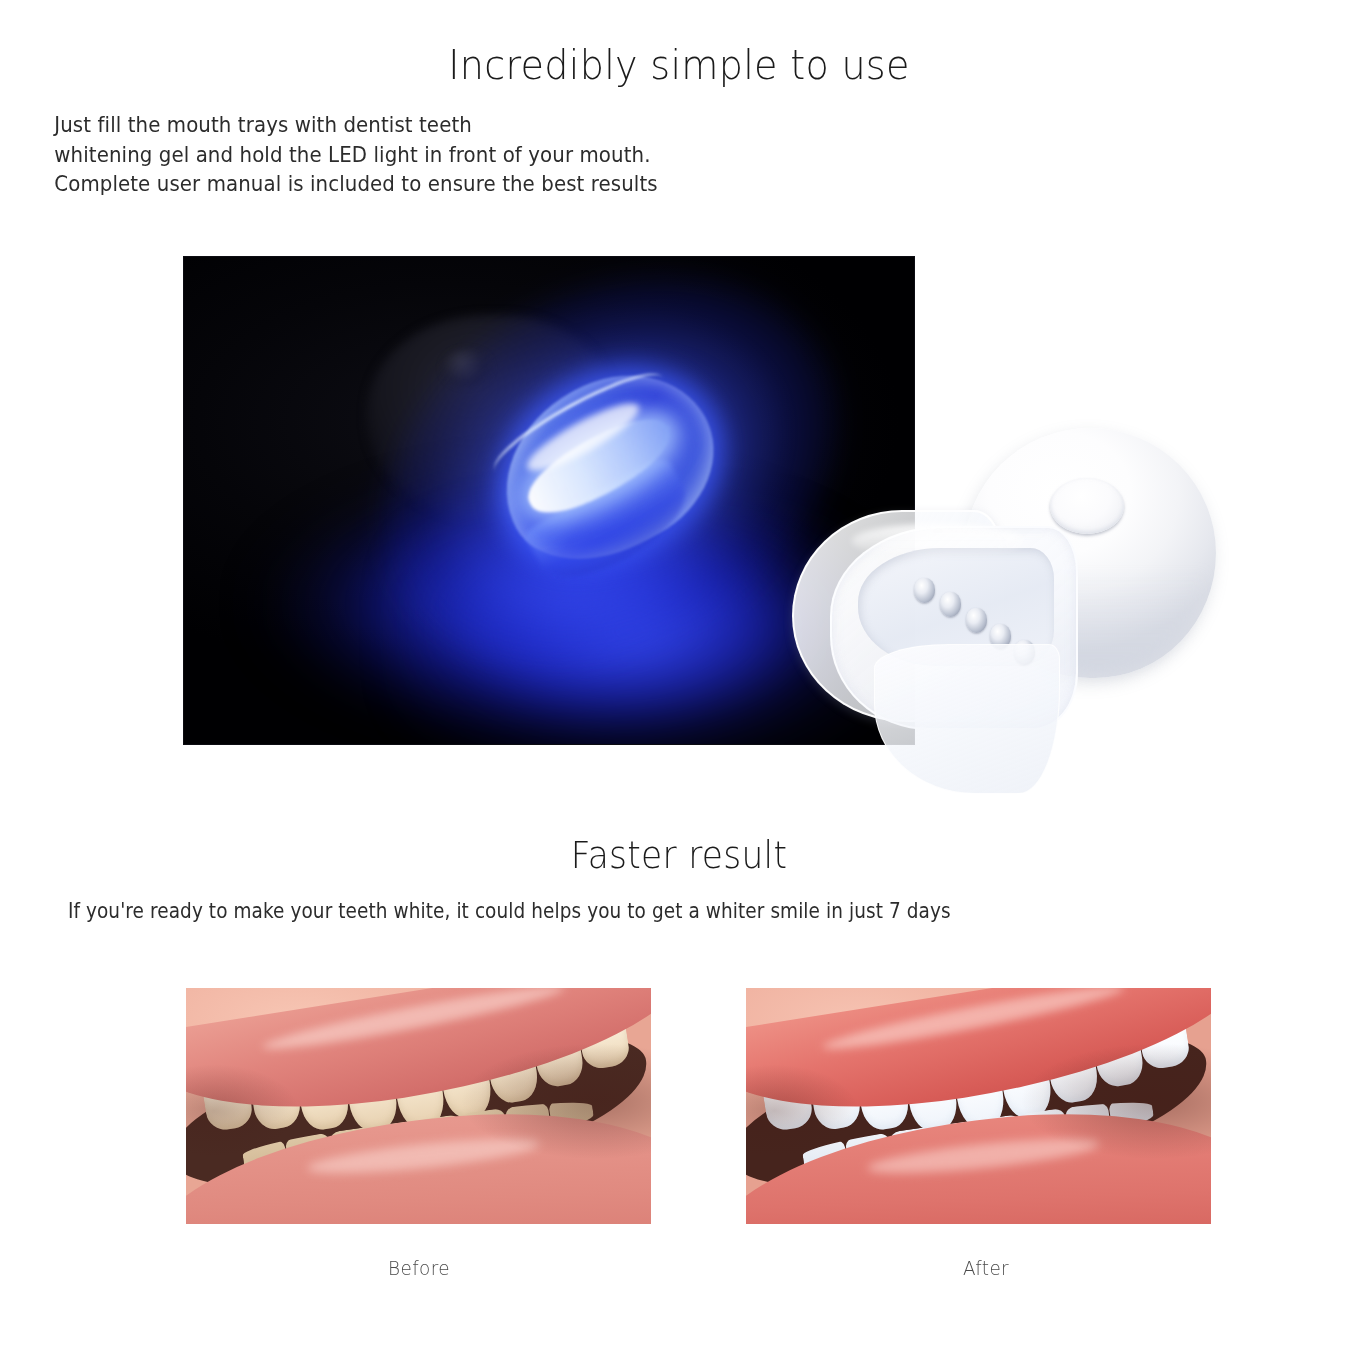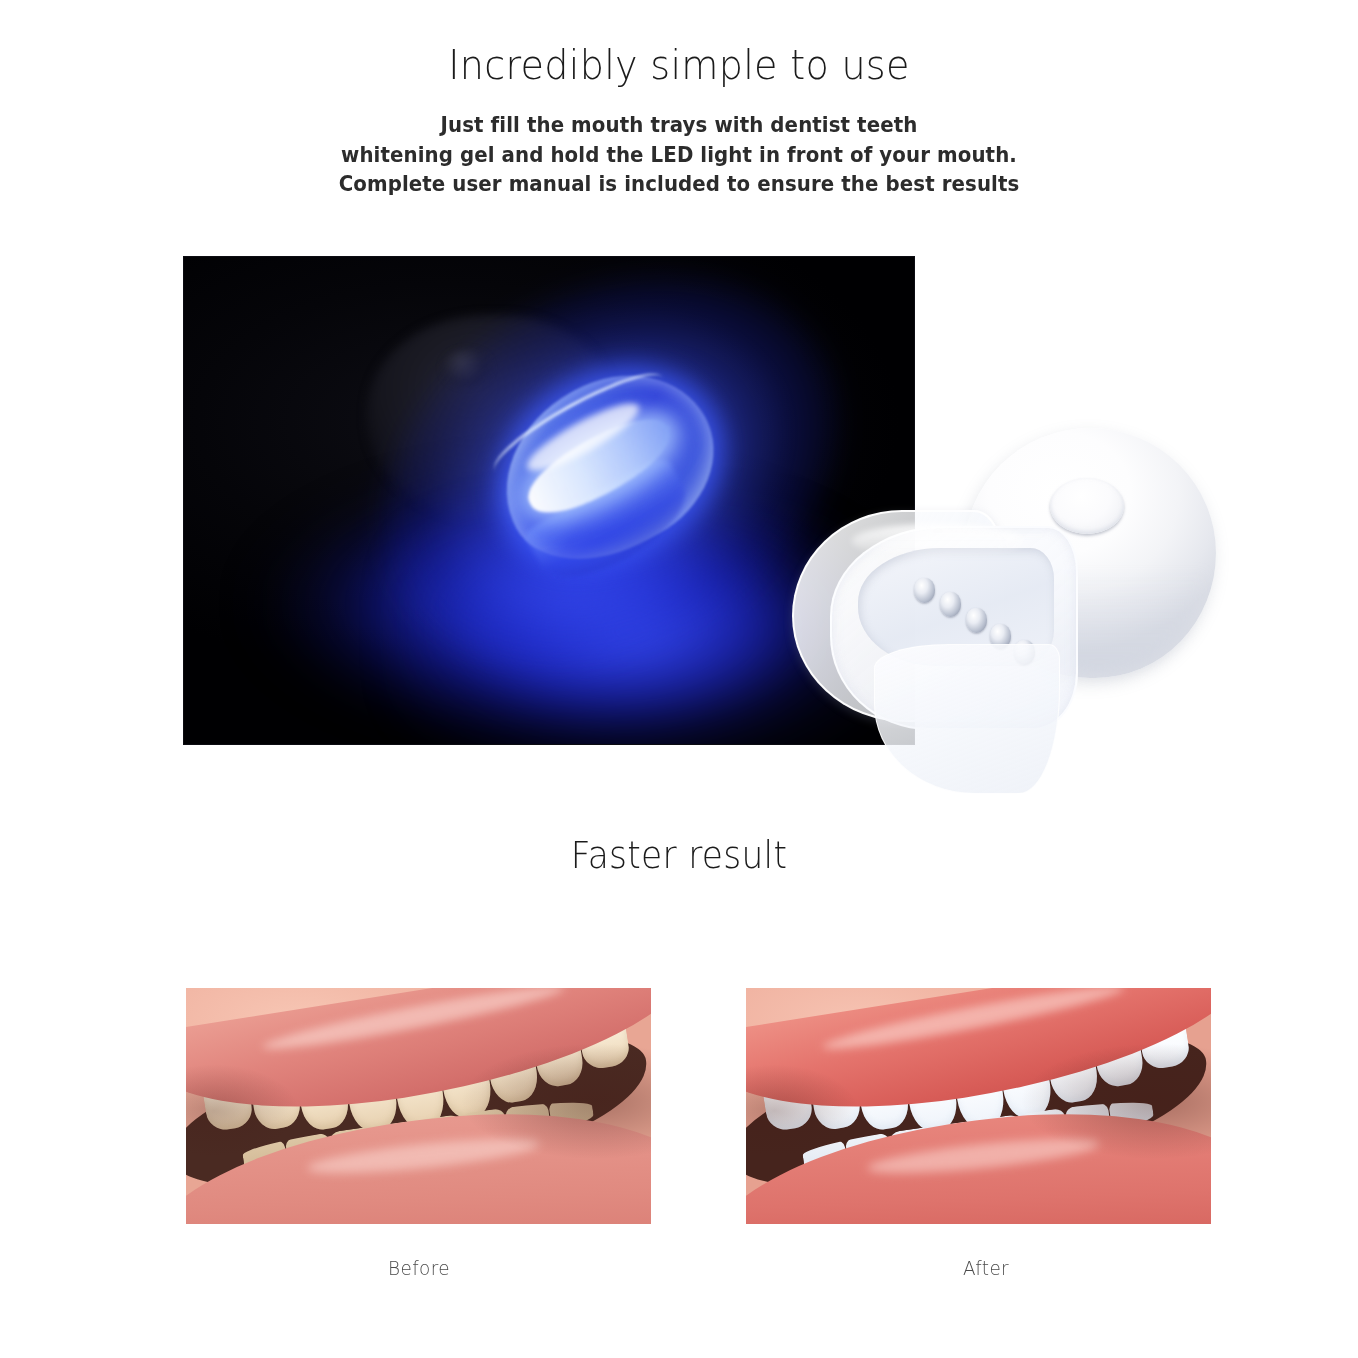--- a/index.html
+++ b/index.html
@@ -42,24 +42,23 @@
   #heading-2 {
     top: 833px;
     font-size: 37px;
     line-height: 46px;
     transform: scaleX(0.93);
   }
 
   .subtitle-block {
     position: absolute;
     width: 100%;
-    text-align: center;
     color: #2c2c2c;
     font-family: "DejaVu Sans", sans-serif;
-    font-weight: 700;
+    font-weight: 400;
     font-size: 21.5px;
     line-height: 29.5px;
     letter-spacing: 0.1px;
   }
 
   #subtitle-1 { top: 110px; }
   #subtitle-1 .line { display: block; transform: scaleX(0.92); white-space: nowrap; }
 
   #subtitle-2 {
     top: 897px;
@@ -579,20 +578,23 @@
     <div class="led-bulb b2"></div>
     <div class="led-bulb b3"></div>
     <div class="led-bulb b4"></div>
     <div class="led-bulb b5"></div>
     <div class="tray-lip-bottom"></div>
     <div class="tray-hi-top"></div>
   </div>
 
   <h2 class="heading" id="heading-2">Faster result</h2>
 
+  <div class="subtitle-block" id="subtitle-2">
+    <span class="line">If you're ready to make your teeth white, it could helps you to get a whiter smile in just 7 days</span>
+  </div>
 
   <div class="smile" id="smile-before">
     <div class="skin"></div>
     <div class="cavity"></div>
     <div class="teeth-upper">
       <div class="tooth" style="height:62%"></div>
       <div class="tooth" style="height:72%"></div>
       <div class="tooth" style="height:82%"></div>
       <div class="tooth" style="height:94%"></div>
       <div class="tooth" style="height:100%"></div>

